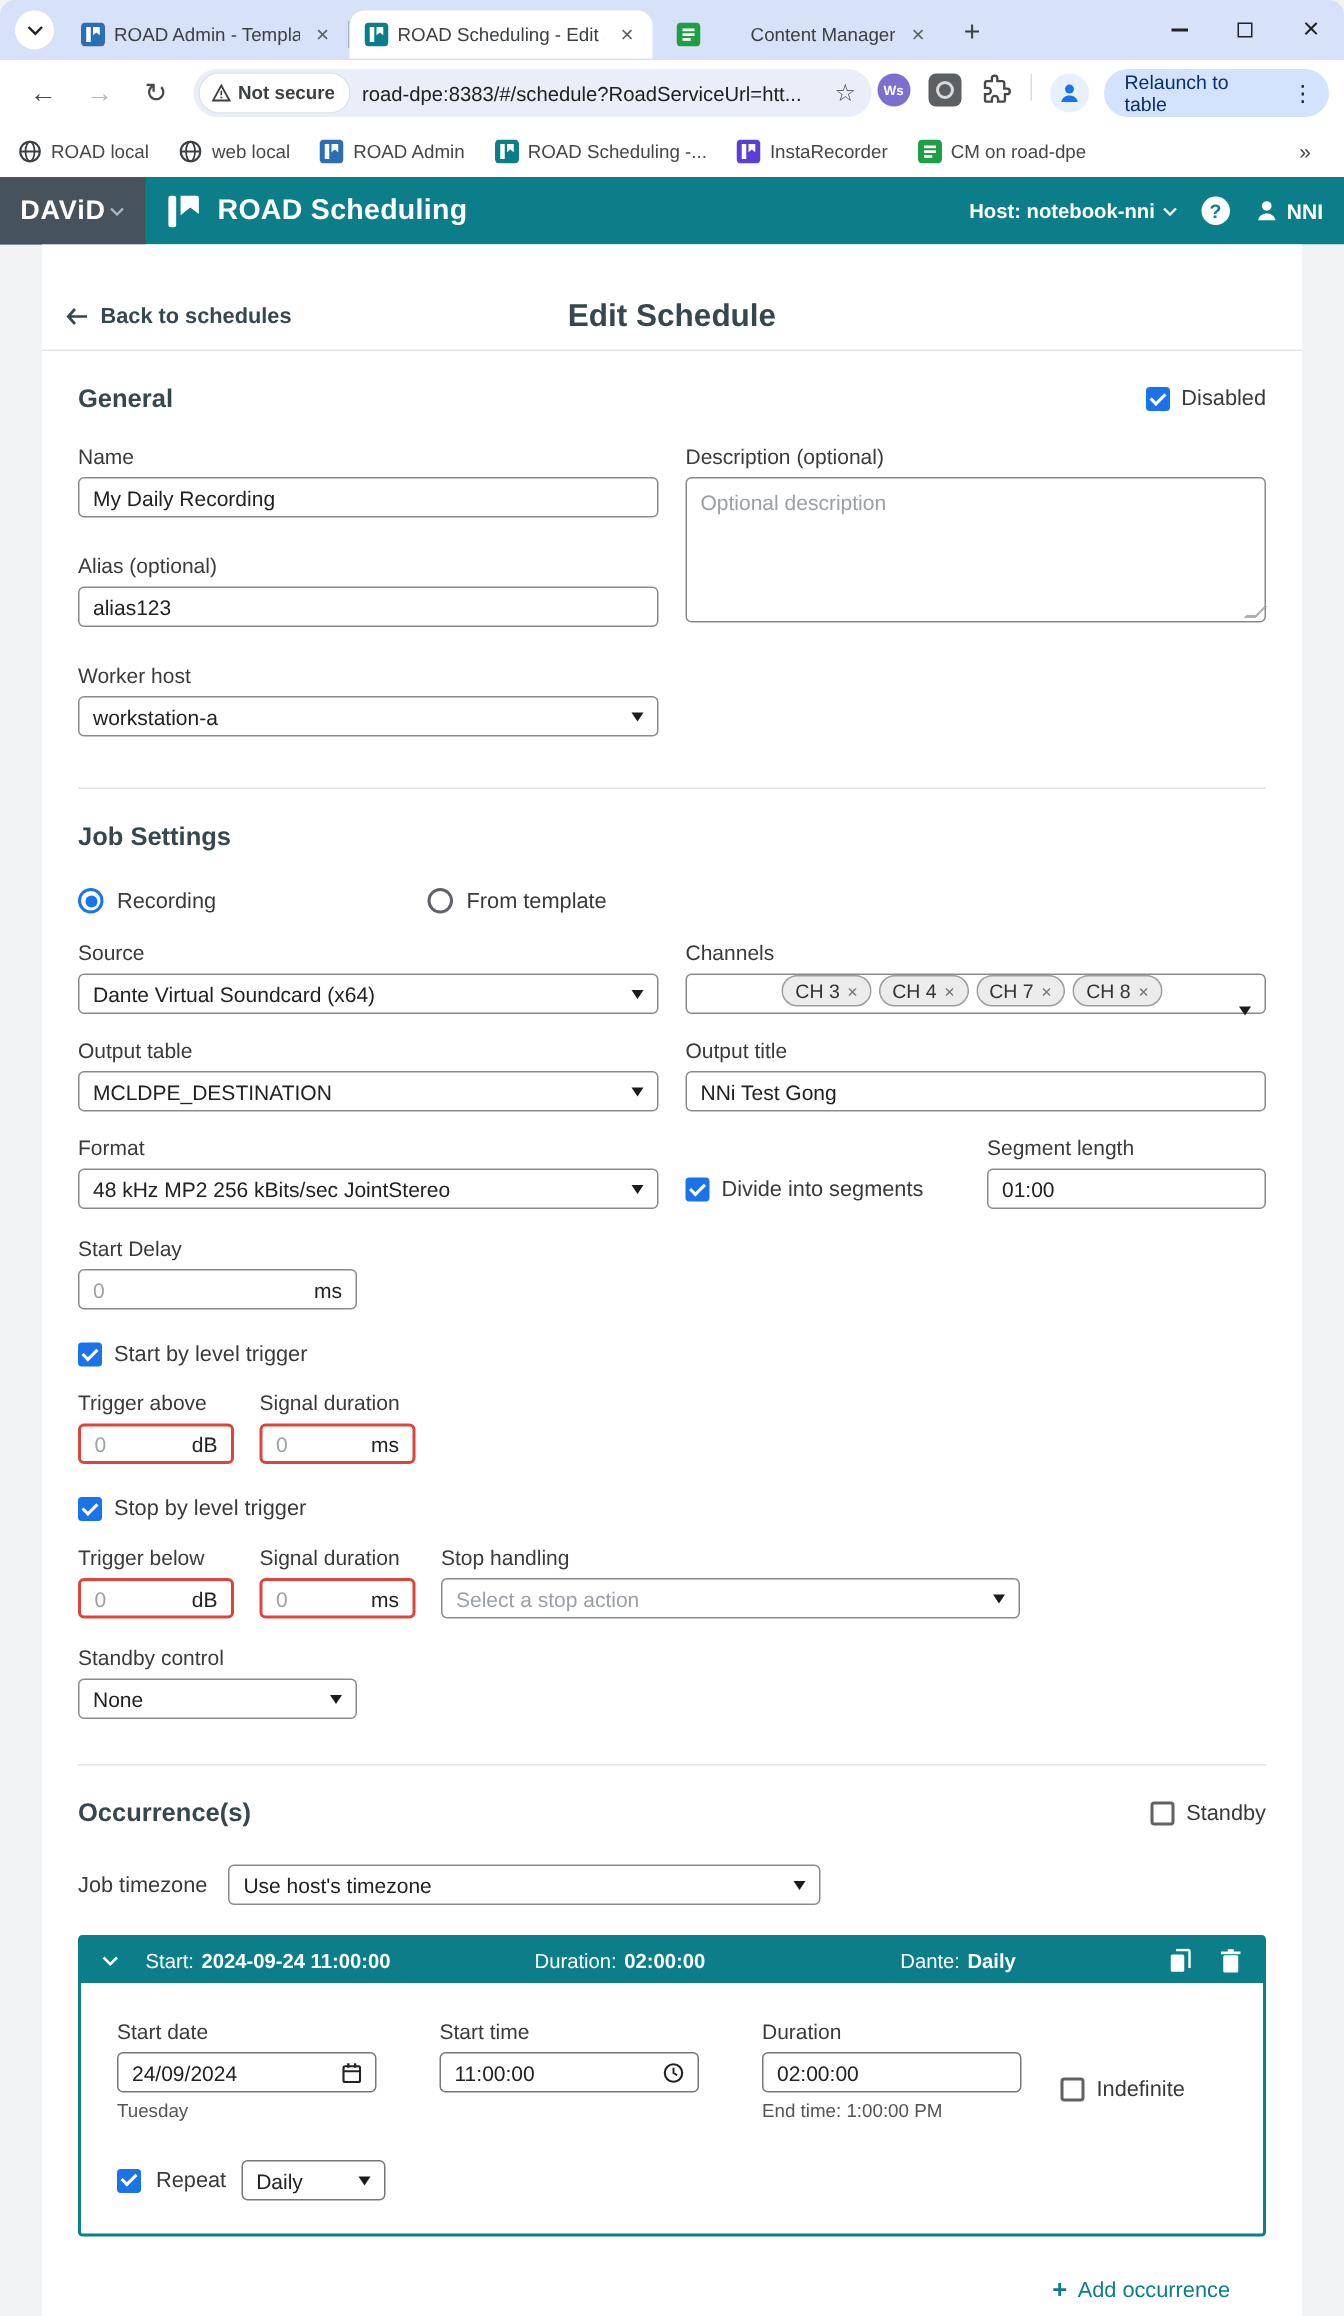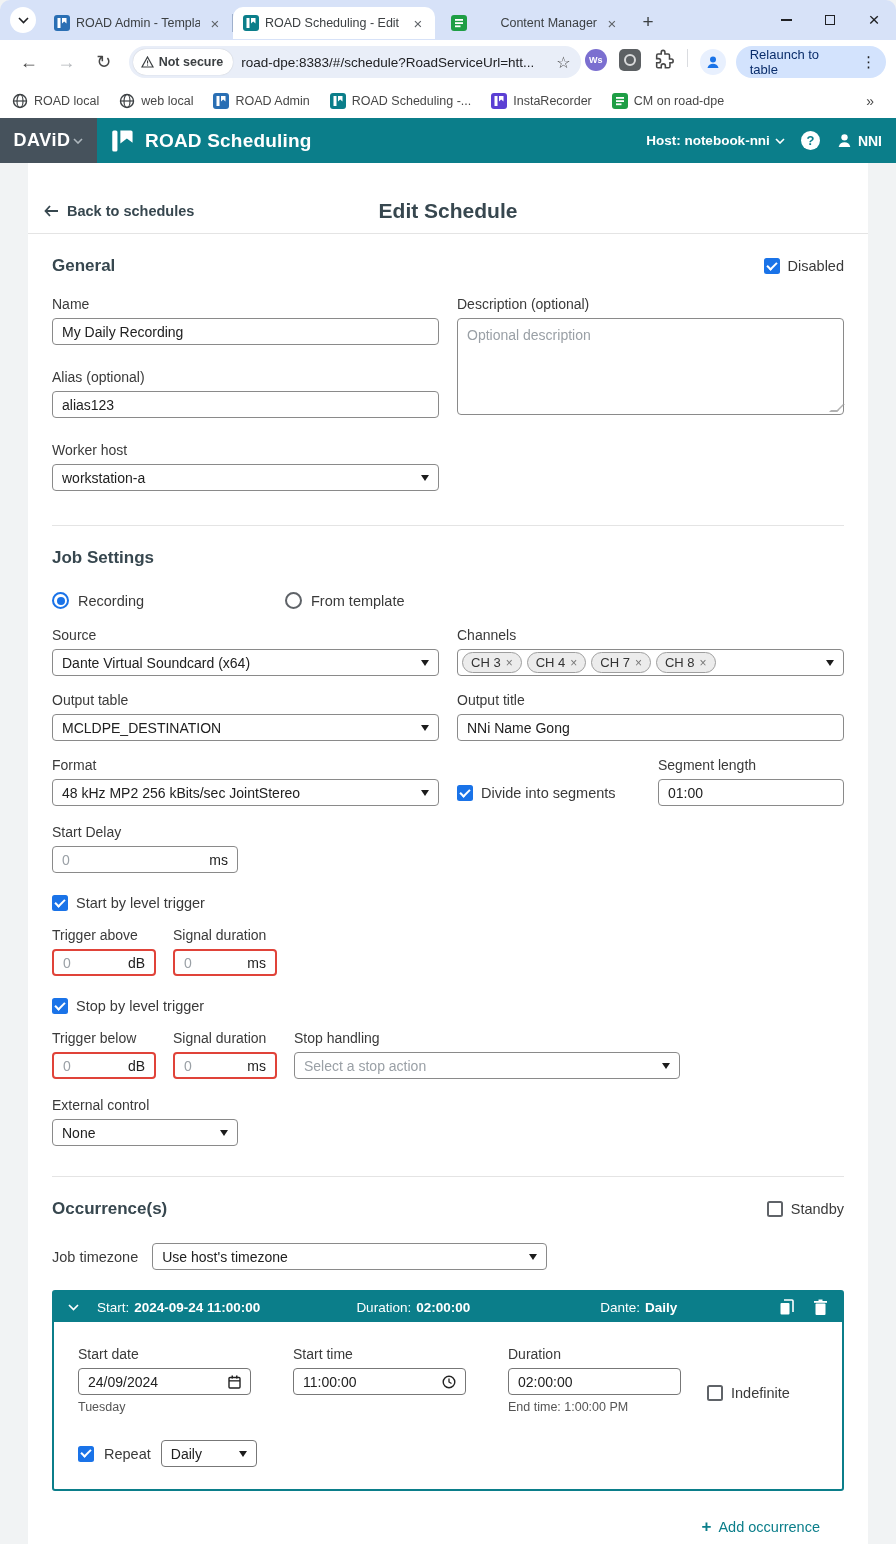--- a/index.html
+++ b/index.html
@@ -389,21 +389,21 @@
     <div class="row">
       <div class="col">
         <span class="flabel" style="margin-top:18px;">Source</span>
         <div class="selectbox">
           <span>Dante Virtual Soundcard (x64)</span>
           <span class="caret"></span>
         </div>
       </div>
       <div class="col">
         <span class="flabel" style="margin-top:18px;">Channels</span>
-        <div class="selectbox" style="padding-left:4px;">
+        <div class="selectbox" style="padding-left:4px;flex-direction:column;">
           <span class="chips">
             <span class="chip">
                   <span>CH 3</span>
                   <span class="x">×</span>
                 </span>
             <span class="chip">
                   <span>CH 4</span>
                   <span class="x">×</span>
                 </span>
             <span class="chip">
@@ -424,21 +424,21 @@
       <div class="col">
         <span class="flabel" style="margin-top:16px;">Output table</span>
         <div class="selectbox">
           <span>MCLDPE_DESTINATION</span>
           <span class="caret"></span>
         </div>
       </div>
       <div class="col">
         <span class="flabel" style="margin-top:16px;">Output title</span>
         <div class="input">
-              <span>NNi Name Gong</span>
+              <span>NNi Test Gong</span>
             </div>
       </div>
     </div>
 
     <div class="formatrow">
       <div class="col">
         <span class="flabel" style="margin-top:16px;">Format</span>
         <div class="selectbox">
           <span>48 kHz MP2 256 kBits/sec JointStereo</span>
           <span class="caret"></span>
@@ -508,21 +508,21 @@
       </div>
       <div style="width:386px;">
         <span class="flabel" style="margin-top:16px;">Stop handling</span>
         <div class="selectbox">
           <span class="ph">Select a stop action</span>
           <span class="caret"></span>
         </div>
       </div>
     </div>
 
-    <span class="flabel" style="margin-top:18px;">External control</span>
+    <span class="flabel" style="margin-top:18px;">Standby control</span>
     <div class="selectbox smallfield">
       <span>None</span>
       <span class="caret"></span>
     </div>
 
     <div class="divider" style="margin-top:30px;"></div>
   </div>
 
   <div class="section">
     <div class="sechead-row">

